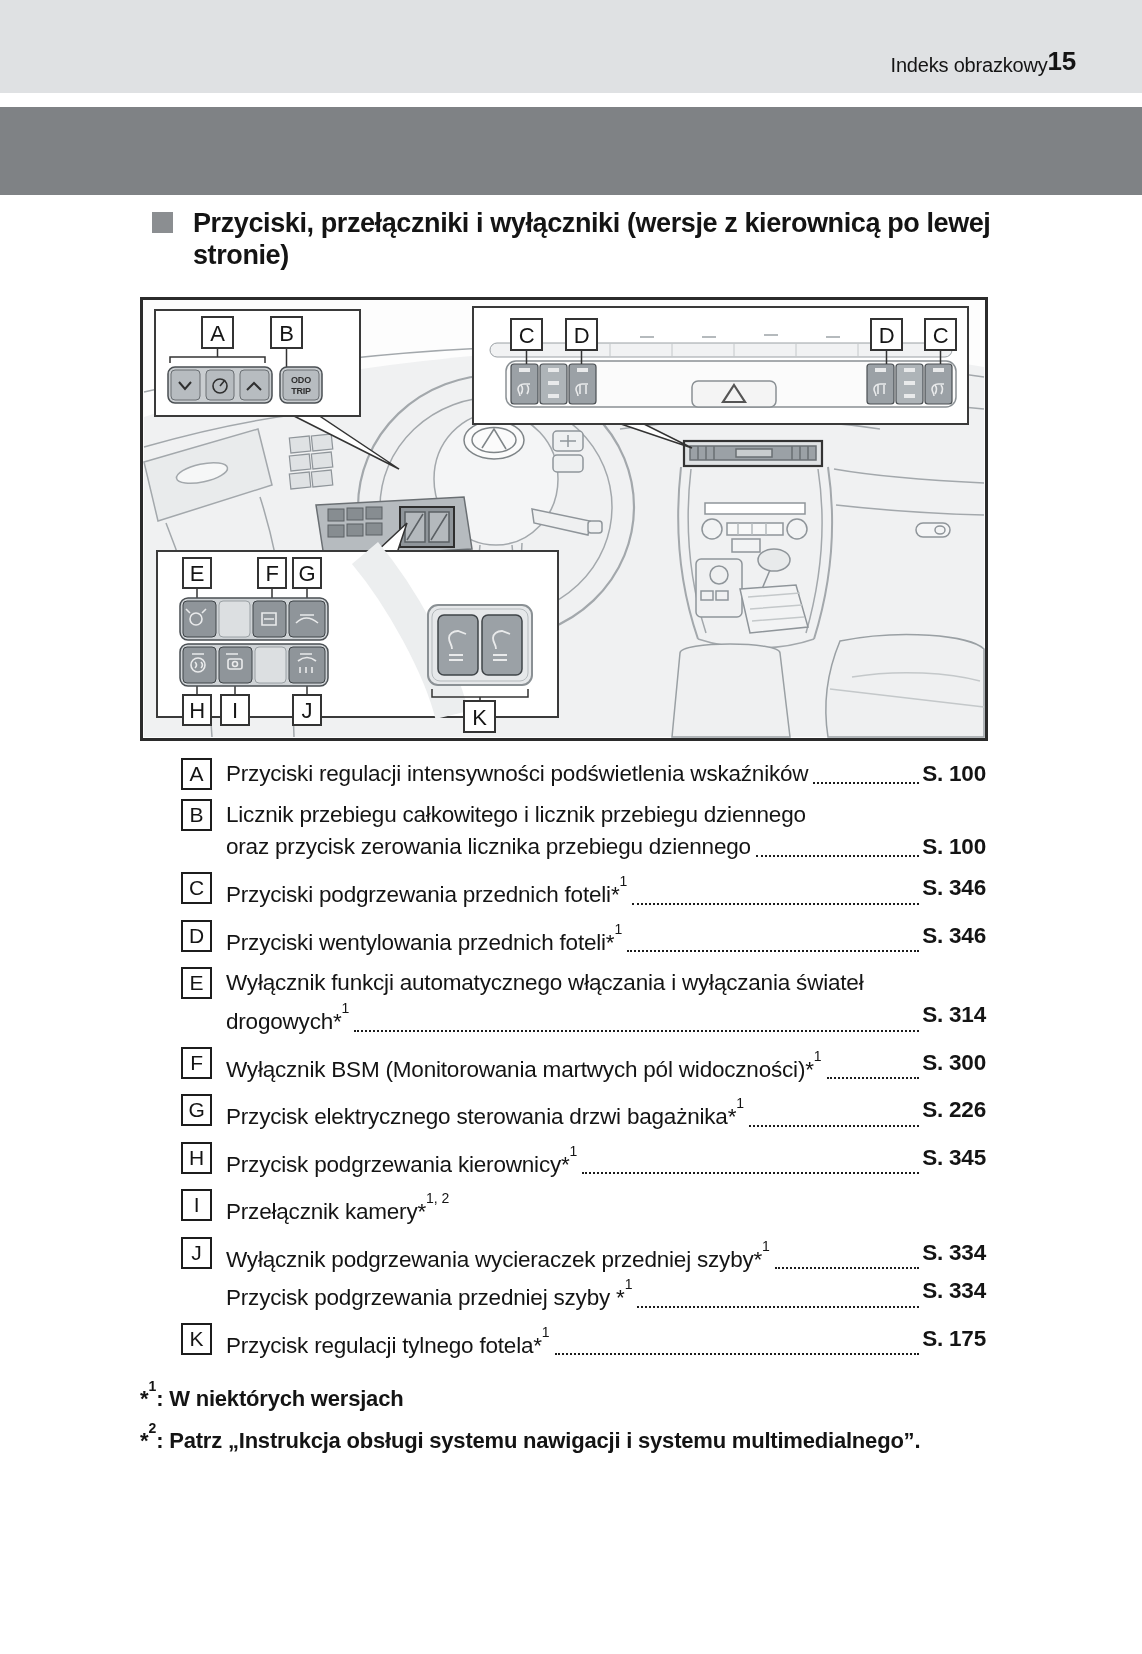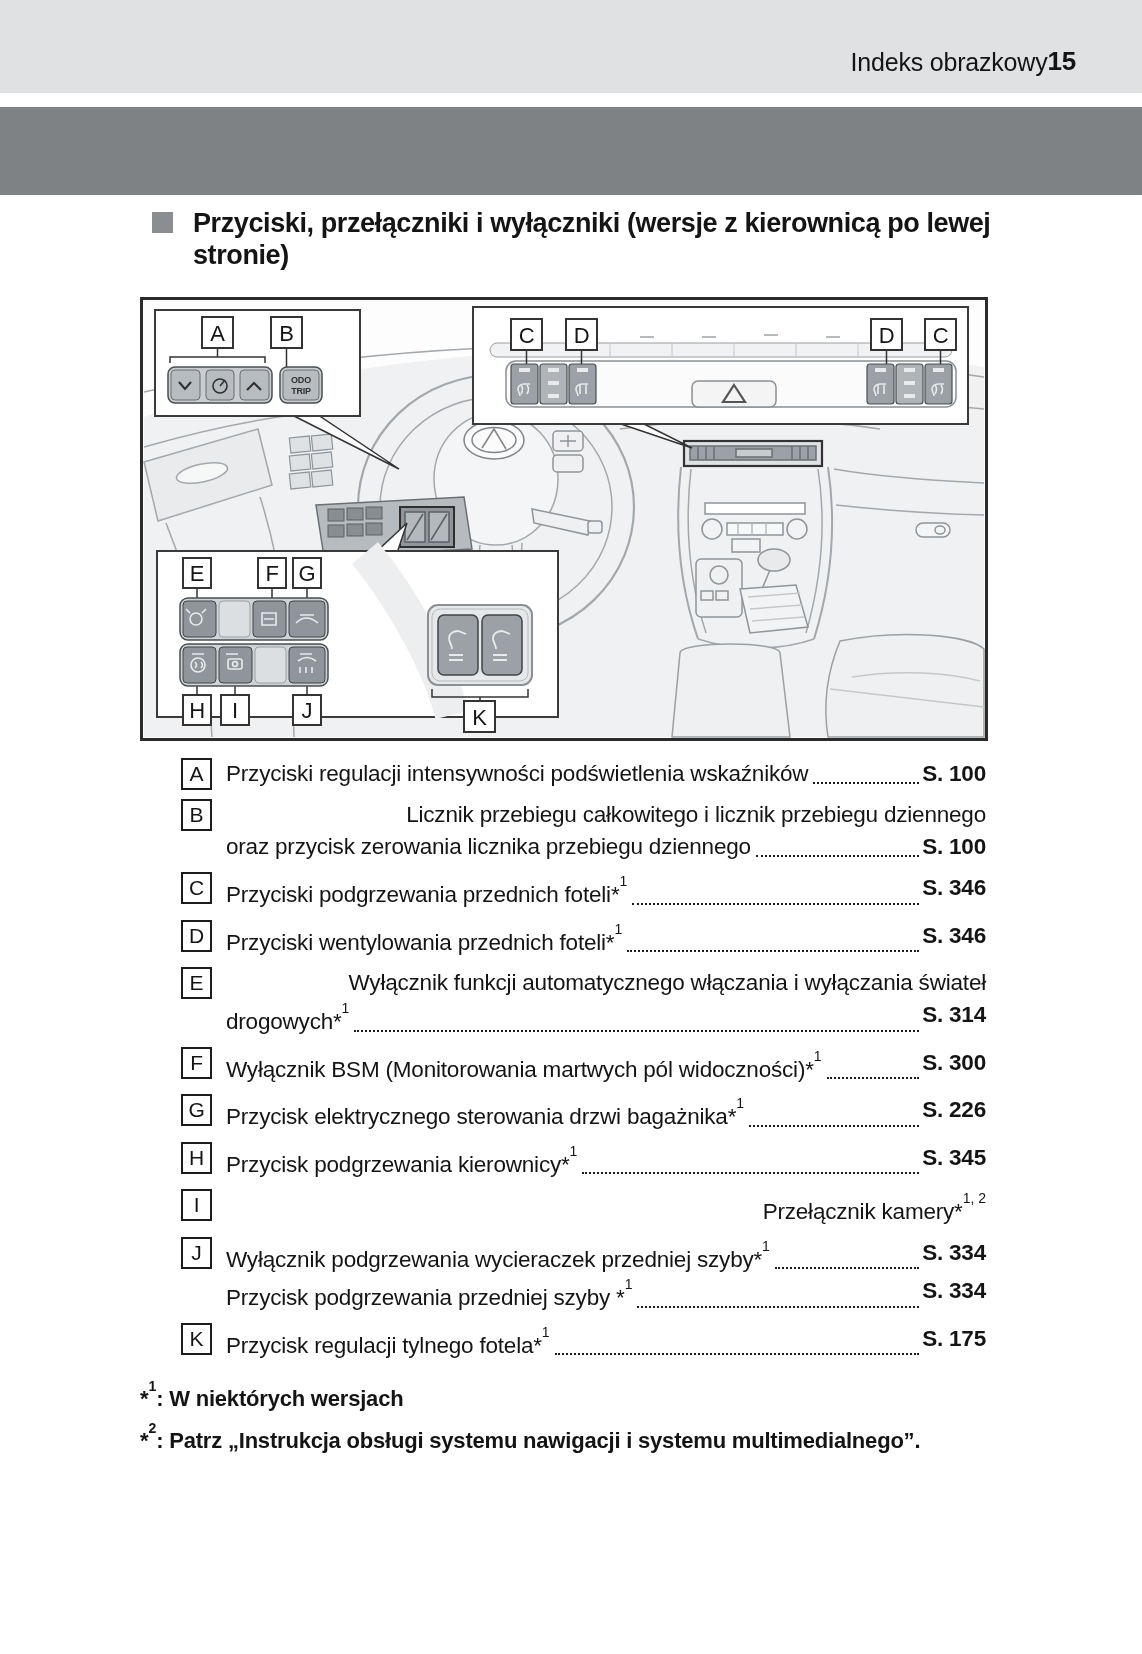--- a/index.html
+++ b/index.html
@@ -7,21 +7,21 @@
     --sketch:#a3a8ac; --btn_dark:#9ba1a6; --btn_face:#c9cdd0; --line_dark:#4a4f53;
   }
   *{box-sizing:border-box; margin:0; padding:0;}
   html,body{width:1142px; background:#fff;}
   body{height:1654px; position:relative; overflow:hidden;
        font-family:"Liberation Sans", sans-serif; color:var(--ink); letter-spacing:-0.2px;}
 
   .page-header{height:93px; background:var(--header_bg);
     display:flex; align-items:flex-end; justify-content:flex-end;
     padding:0 66px 16px 0;}
-  .page-header .crumb{font-size:25px;}
+  .page-header .crumb{font-size:20px;}
   .page-header .pagenum{font-size:26px; font-weight:700; }
 
   .gap{height:14px; background:#fff;}
   .band{height:88px; background:var(--band);}
 
   .content{margin:0 140px; width:862px;}
 
   .section-title{display:flex; margin:12px 0 0 12px; width:850px;gap:20px;}
   .section-title .bullet{width:21px; height:21px; background:var(--bullet);
     flex:0 0 auto; margin-top:5px;}
@@ -32,21 +32,21 @@
   .lbl{font-size:22px; fill:#151515; text-anchor:middle;}
   .tiny{font-size:9px; font-weight:700; fill:#2f2f2f; text-anchor:middle;}
 
   .index-list{margin:17px 0 0 41px; width:805px;}
   .row{display:flex; align-items:flex-start; margin-top:9px;}
   .row:first-child{margin-top:0;}
   .letterbox{flex:0 0 auto; width:31px; height:32px; border:2px solid #1c1c1c;
     display:flex; align-items:center; justify-content:center;
     font-size:21px; background:#fff;}
   .lines{flex:1; padding-left:14px; min-width:0;}
-  .line{display:flex; font-size:22.5px; line-height:32px; white-space:nowrap;justify-content:flex-end;}
+  .line{display:flex; font-size:22.5px; line-height:32px; white-space:nowrap;}
   .itext sup, .fnote sup{font-size:14px; position:relative; top:-7px; letter-spacing:0;}
   .leader{flex:1 1 auto; min-width:20px; border-bottom:2.5px dotted #1b1b1b;
     align-self:flex-end; margin:0 3px 6px 5px; height:0;}
   .page-ref{font-weight:700;}
 
   .footnotes{margin:14px 0 0 0; width:850px;}
   .fnote{font-size:22px; line-height:36px;font-weight:bold;}
 </style>
 </head>
 <body>

